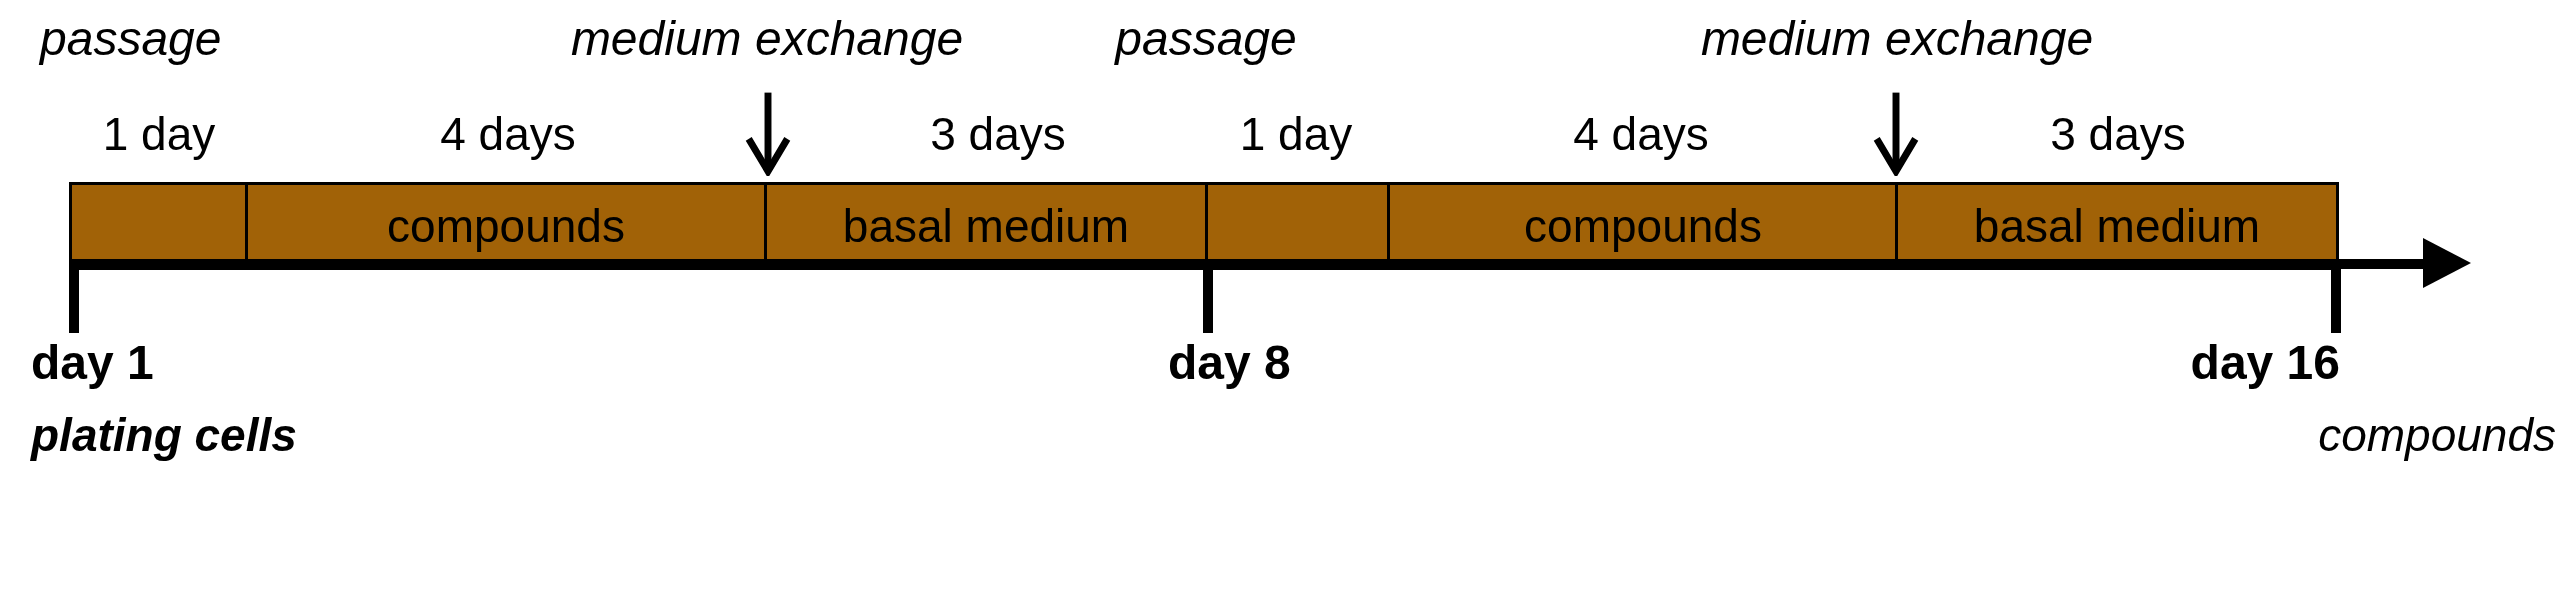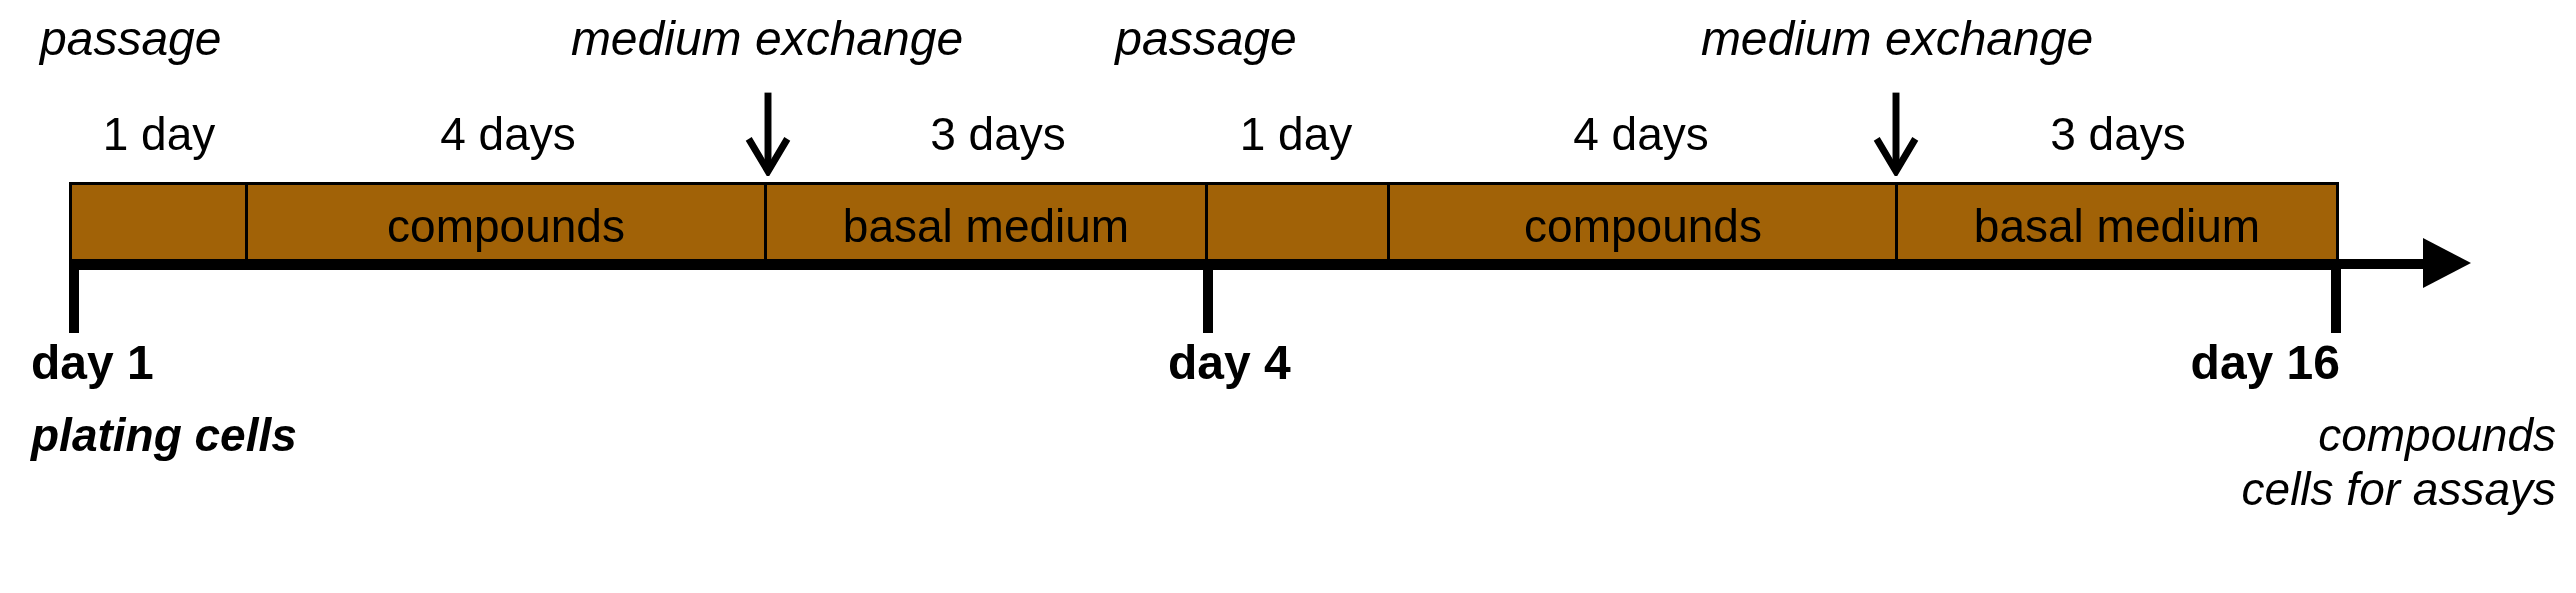--- a/index.html
+++ b/index.html
@@ -149,24 +149,23 @@
   </div>
 
   <div class="abs axis-line" style="left:69px; top:259px; width:2356px; height:10px;"></div>
   <div class="abs axis-head" style="left:2423px; top:238px;"></div>
 
   <div class="abs tick" style="left:69px; top:259px; width:10px; height:74px;"></div>
   <div class="abs tick" style="left:1203px; top:259px; width:10px; height:74px;"></div>
   <div class="abs tick" style="left:2331px; top:259px; width:10px; height:74px;"></div>
 
   <div class="abs day-label" style="left:31px; top:339px;text-align:right;">day 1</div>
-  <div class="abs day-label" style="left:1168px; top:339px;">day 4</div>
+  <div class="abs day-label" style="left:1168px; top:339px;">day 8</div>
   <div class="abs day-label" style="left:2340px; top:339px; transform:translateX(-100%);">day 16</div>
 
   <div class="abs day-note" style="left:31px; top:408px;font-weight:bold;">plating cells</div>
 
   <div class="abs day-note right" style="left:2556px; top:408px; transform:translateX(-100%);">
     <div>compounds</div>
-    <div>cells for assays</div>
   </div>
 
 </div>
 
 
 </body></html>

